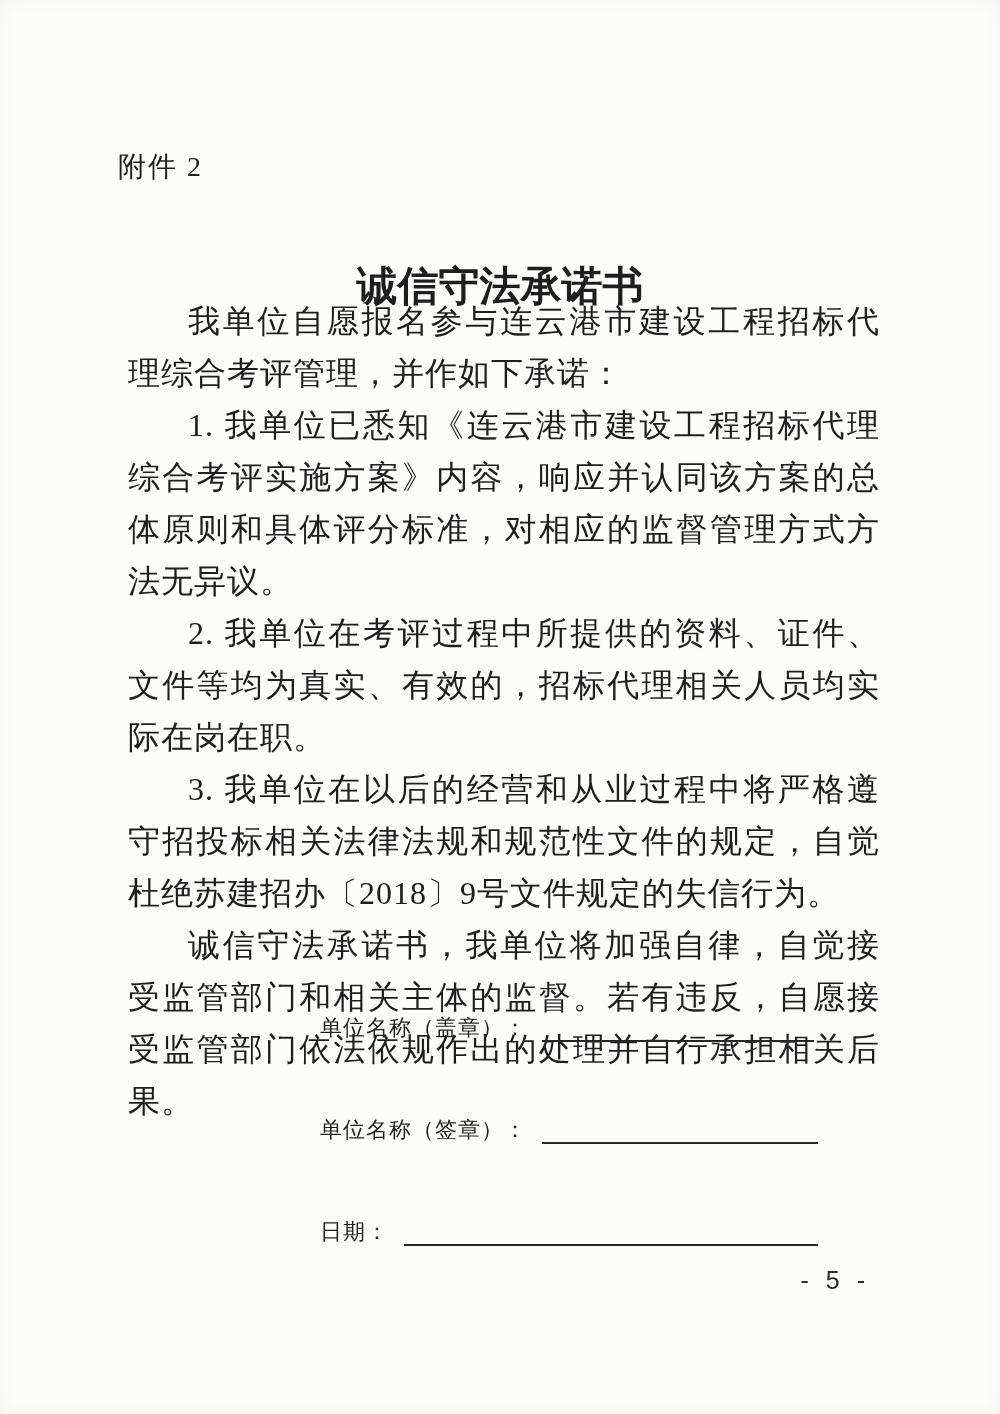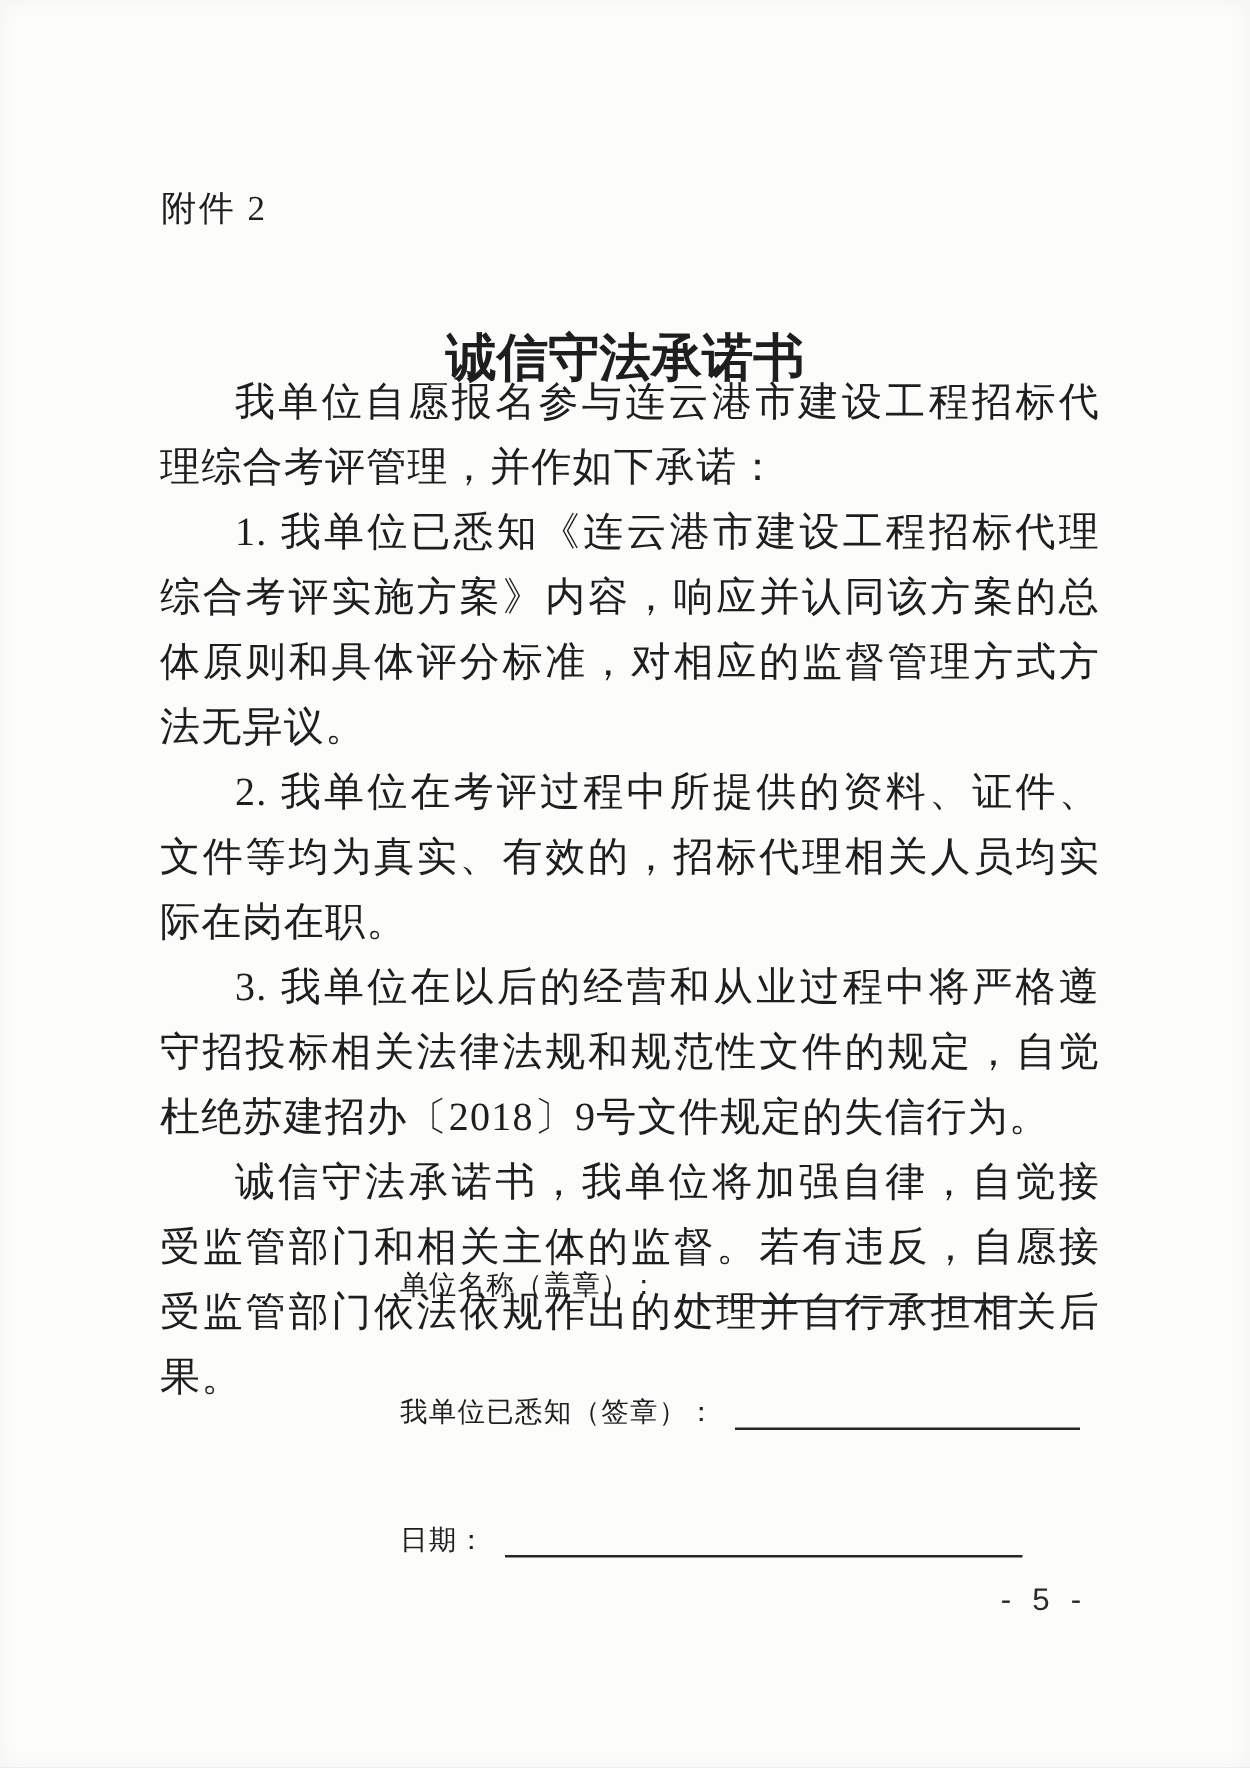--- a/index.html
+++ b/index.html
@@ -13,21 +13,21 @@
     height: 1414px;
     margin: 0 auto;
     background: #fcfcfb;
     color: #1e1e1e;
     font-family: "Liberation Serif", "DejaVu Serif", serif;
     overflow: hidden;
     box-shadow: inset 0 0 18px rgba(0,0,0,0.04);
   }
   .attachment-label {
     position: absolute;
-    left: 129px;
+    left: 118px;
     top: 148px;
     font-size: 28px;
     letter-spacing: 2px;
     white-space: nowrap;
   }
   .doc-title {
     position: absolute;
     left: 0;
     width: 100%;
     top: 216px;
@@ -107,21 +107,21 @@
   </div>
 
   <div class="signature-block">
 
     <div class="signature-row">
       <span class="sig-label">单位名称（盖章）：</span>
       <span class="blank-line w1"></span>
     </div>
 
     <div class="signature-row">
-      <span class="sig-label">我单位已悉知（签章）：</span>
+      <span class="sig-label">单位名称（签章）：</span>
       <span class="blank-line w2"></span>
     </div>
 
     <div class="signature-row">
       <span class="sig-label">日期：</span>
       <span class="blank-line w3"></span>
     </div>
 
   </div>
 

